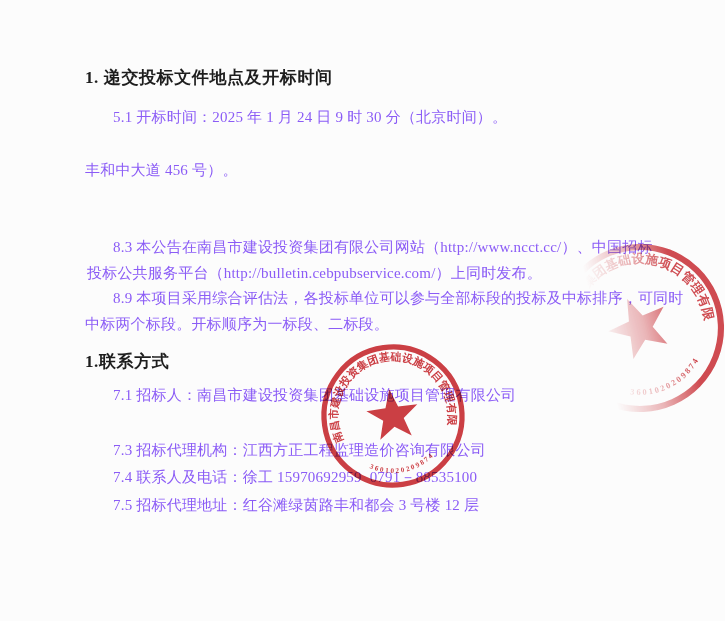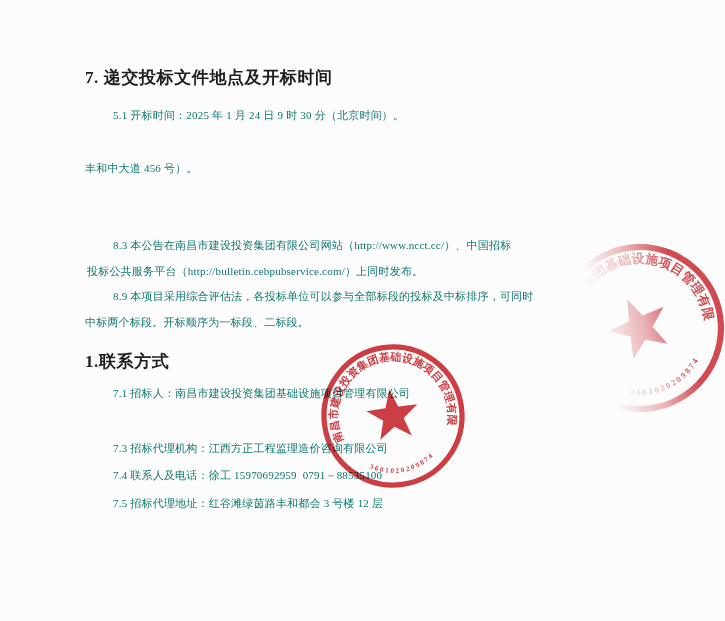--- a/index.html
+++ b/index.html
@@ -13,24 +13,24 @@
   }
   .hd{
     position:absolute;
     font-size:17px;font-weight:bold;
     letter-spacing:0.6px;
     white-space:pre;
     color:#1e1e1e;
   }
   .ln{
     position:absolute;
-    font-size:11px;
+    font-size:15px;
     letter-spacing:0.2px;
     white-space:pre;
-    color:#0f766e;
+    color:#8b5cf6;
   }
   .stamp{
     position:absolute;
     mix-blend-mode:multiply;
     pointer-events:none;
   }
   .stamp text{
     font-family:"Liberation Serif","DejaVu Serif",serif;
     font-weight:bold;
   }
@@ -47,21 +47,21 @@
     transform:rotate(-24deg);
     -webkit-mask-image:linear-gradient(100deg, rgba(0,0,0,0) 30%, rgba(0,0,0,0.4) 52%, #000 72%);
     mask-image:linear-gradient(100deg, rgba(0,0,0,0) 30%, rgba(0,0,0,0.4) 52%, #000 72%);
   }
 </style>
 </head>
 <body>
 
 <div class="page">
 
-  <div class="hd" style="left:85px;top:66px">7. 递交投标文件地点及开标时间</div>
+  <div class="hd" style="left:85px;top:66px">1. 递交投标文件地点及开标时间</div>
   <div class="ln" style="left:113px;top:108px">5.1 开标时间：2025 年 1 月 24 日 9 时 30 分（北京时间）。</div>
   <div class="ln" style="left:85px;top:161px">丰和中大道 456 号）。</div>
 
   <div class="ln" style="left:113px;top:238px">8.3 本公告在南昌市建设投资集团有限公司网站（http://www.ncct.cc/）、中国招标</div>
   <div class="ln" style="left:87px;top:264px">投标公共服务平台（http://bulletin.cebpubservice.com/）上同时发布。</div>
   <div class="ln" style="left:113px;top:289px">8.9 本项目采用综合评估法，各投标单位可以参与全部标段的投标及中标排序，可同时</div>
   <div class="ln" style="left:85px;top:315px">中标两个标段。开标顺序为一标段、二标段。</div>
 
   <div class="hd" style="left:85px;top:350px">1.联系方式</div>
   <div class="ln" style="left:113px;top:386px">7.1 招标人：南昌市建设投资集团基础设施项目管理有限公司</div>

